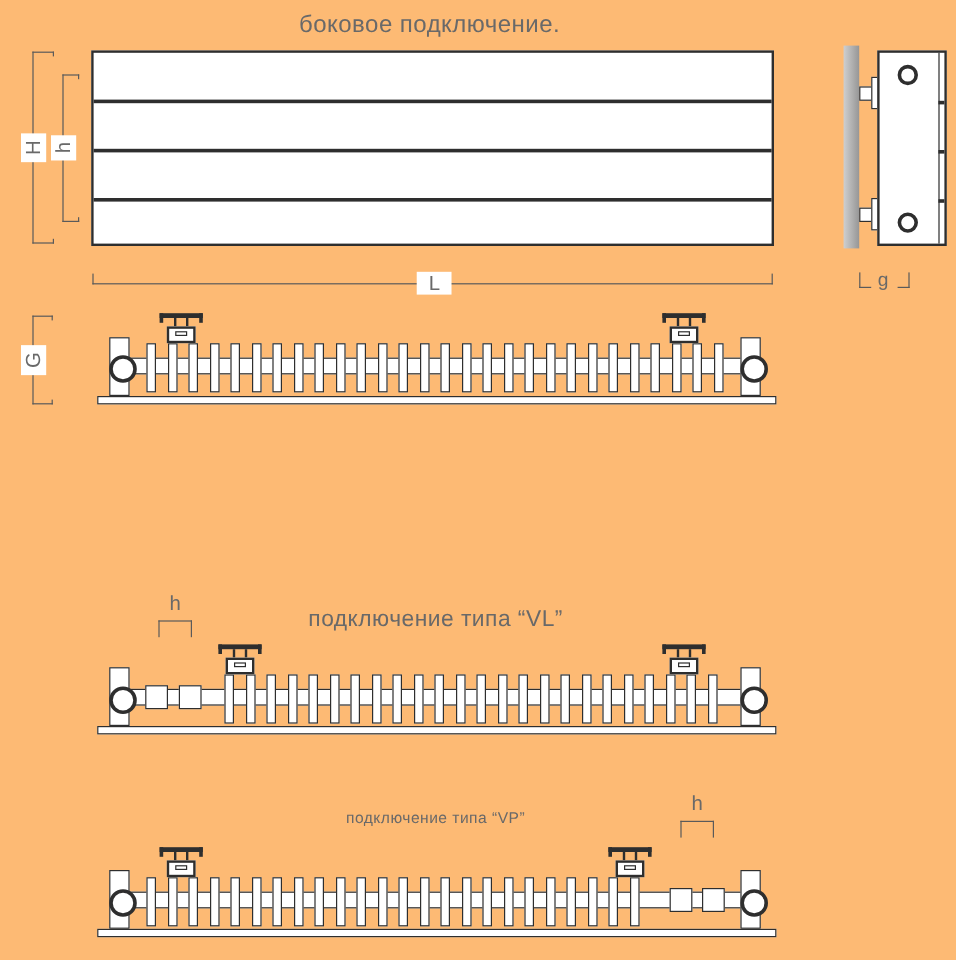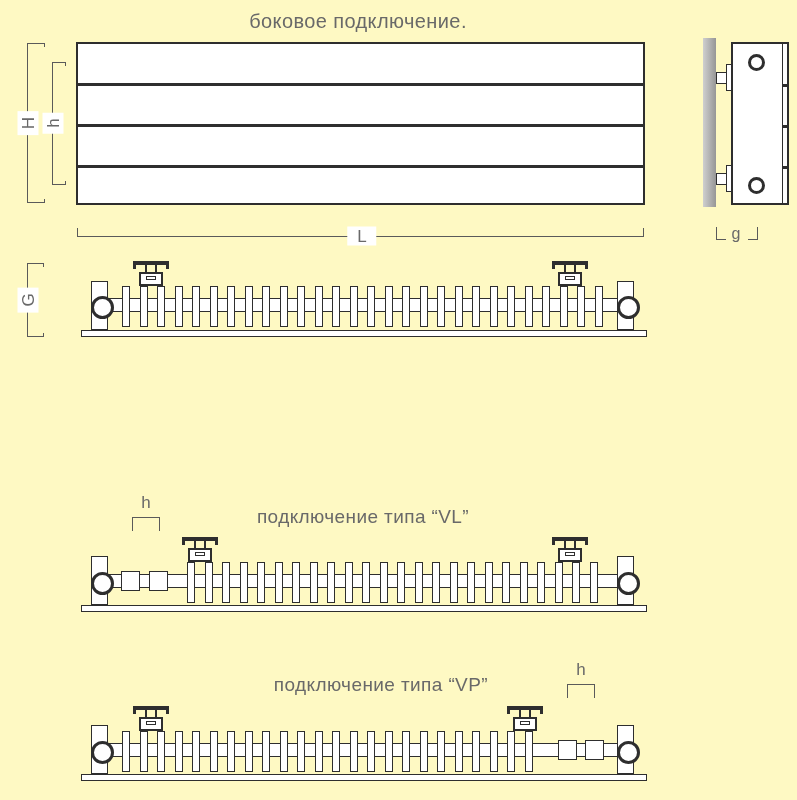--- a/index.html
+++ b/index.html
@@ -1,16 +1,16 @@
 <!DOCTYPE html>
 <html style="--line: #2e2e2e; --dim: #5a5a5a; --text: #696969; --wallLight: #cfcfcf; --wallDark: #969696;"><head>
 <meta charset="utf-8">
 <style>
   html,body{margin:0;padding:0;background:#fff;}
-  #canvas{position:relative;width:797px;height:800px;background:#fef9c3;overflow:hidden;
+  #canvas{position:relative;width:797px;height:800px;background:#fdba74;overflow:hidden;
           font-family:"Liberation Sans", sans-serif;}
   .abs{position:absolute;box-sizing:border-box;}
   
   .stroke{border:2px solid var(--line);background:#fff;}
   .thin-stroke{border:1.5px solid var(--line);background:#fff;}
   .divider{position:absolute;left:0;right:0;height:3px;background:var(--line);}
   
   .dimline-v{width:0;border-left:1.5px solid var(--dim);}
   .dimline-h{height:0;border-top:1.5px solid var(--dim);}
   .tick-rt{border-top:1.5px solid var(--dim);border-right:1.5px solid var(--dim);}
@@ -218,21 +218,21 @@
     <div class="valve" style="left:552px;top:537px;">
         <div class="v-handle"></div>
         <div class="v-stem"></div>
         <div class="v-body">
           <div class="v-inner"></div>
         </div>
       </div>
   </div>
 
   <div>
-    <div class="title" style="left:238px;top:674px;width:250px;font-size:19px;text-align:right;">подключение типа “VP”</div>
+    <div class="title" style="left:238px;top:674px;width:250px;font-size:13px;">подключение типа “VP”</div>
     <div class="small-h" style="left:567px;top:661px;width:28px;">h</div>
     <div class="abs bracket-down" style="left:567px;top:684px;width:28px;height:14px;"></div>
 
     <div class="abs pipe" style="left:99px;top:743px;width:527px;height:14px;"></div>
     <div class="abs fins" style="left:122px;top:731px;">
         <div class="fin"></div>
         <div class="fin"></div>
         <div class="fin"></div>
         <div class="fin"></div>
         <div class="fin"></div>

